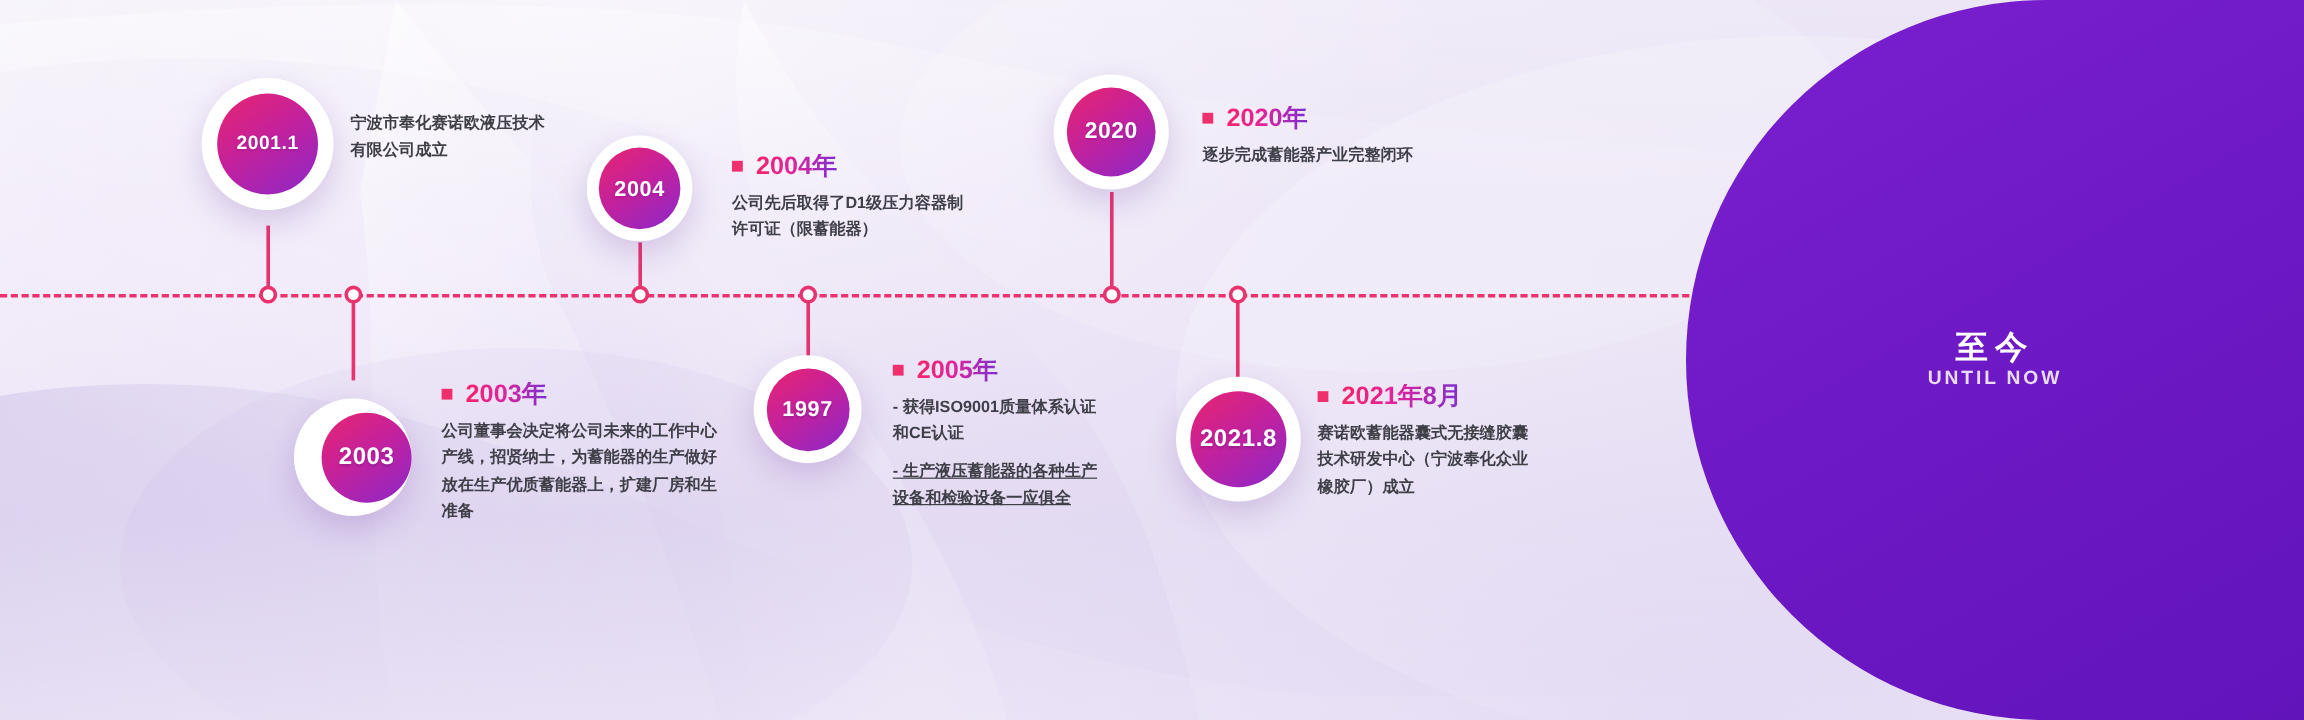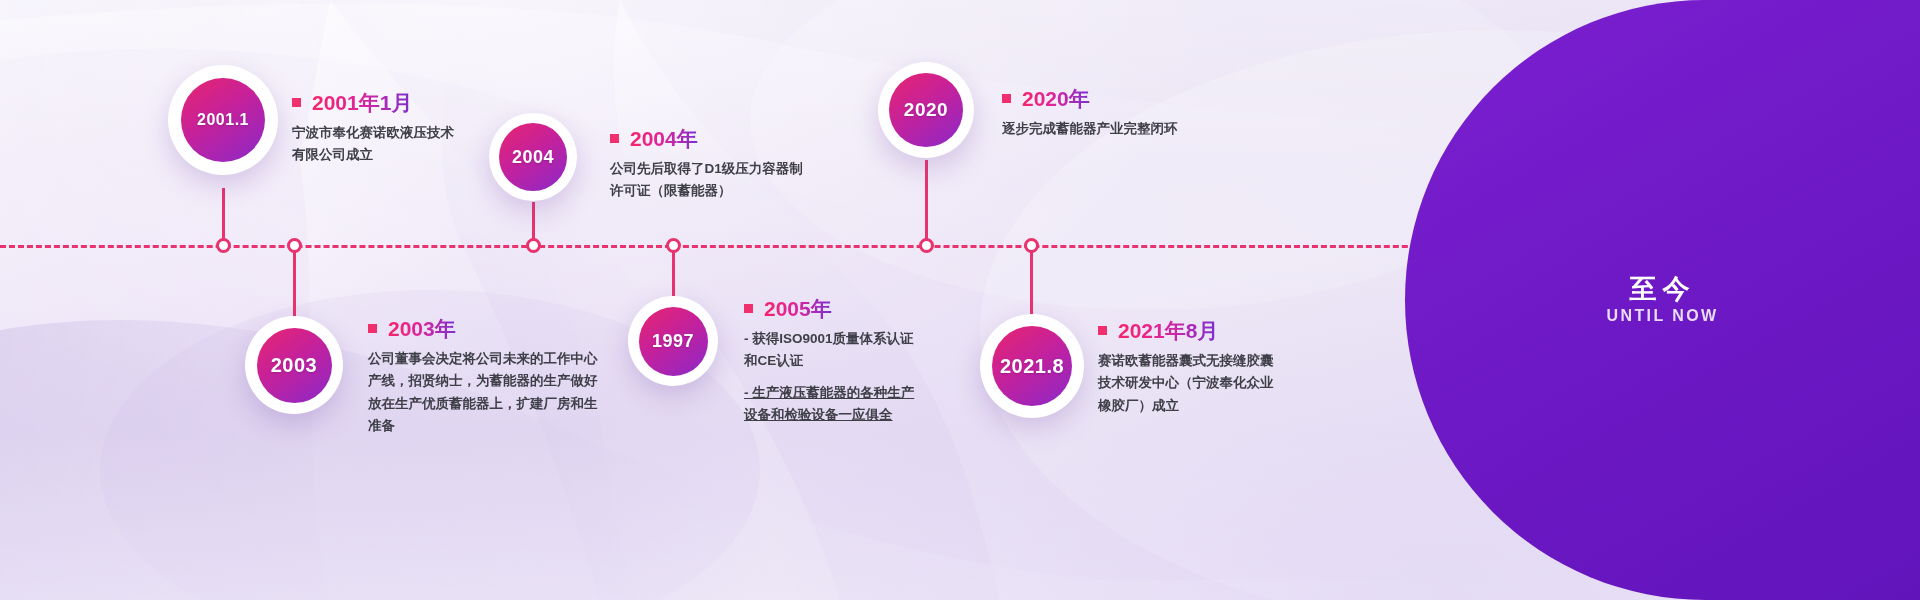--- a/index.html
+++ b/index.html
@@ -107,34 +107,30 @@
   <div class="axis" style="top:245px;"></div>
 
   <div class="node">
     <div class="stem" style="left:222px;top:188px;height:58px;"></div>
     <div class="dot" style="left:216px;top:238px;"></div>
     <div class="bubble" style="left:168px;top:65px;width:110px;height:110px;">
       <div class="inner" style="width:84px;height:84px;font-size:16px;">2001.1</div>
     </div>
   </div>
   <div class="block" style="left:292px;top:92px;width:240px;">
-    <div class="head">
-      <span class="sq"></span>
-      <span class="htxt">2001年1月</span>
-    </div>
     <div class="body">
       <div>宁波市奉化赛诺欧液压技术</div>
       <div>有限公司成立</div>
     </div>
   </div>
 
   <div class="node">
     <div class="stem" style="left:293px;top:245px;height:72px;"></div>
     <div class="dot" style="left:287px;top:238px;"></div>
-    <div class="bubble" style="left:245px;top:316px;width:98px;height:98px;">
+    <div class="bubble" style="left:245px;top:332px;width:98px;height:98px;justify-content:flex-end;">
       <div class="inner" style="width:75px;height:75px;font-size:20px;">2003</div>
     </div>
   </div>
   <div class="block" style="left:368px;top:318px;width:250px;">
     <div class="head">
       <span class="sq"></span>
       <span class="htxt">2003年</span>
     </div>
     <div class="body">
       <div>公司董事会决定将公司未来的工作中心</div>

